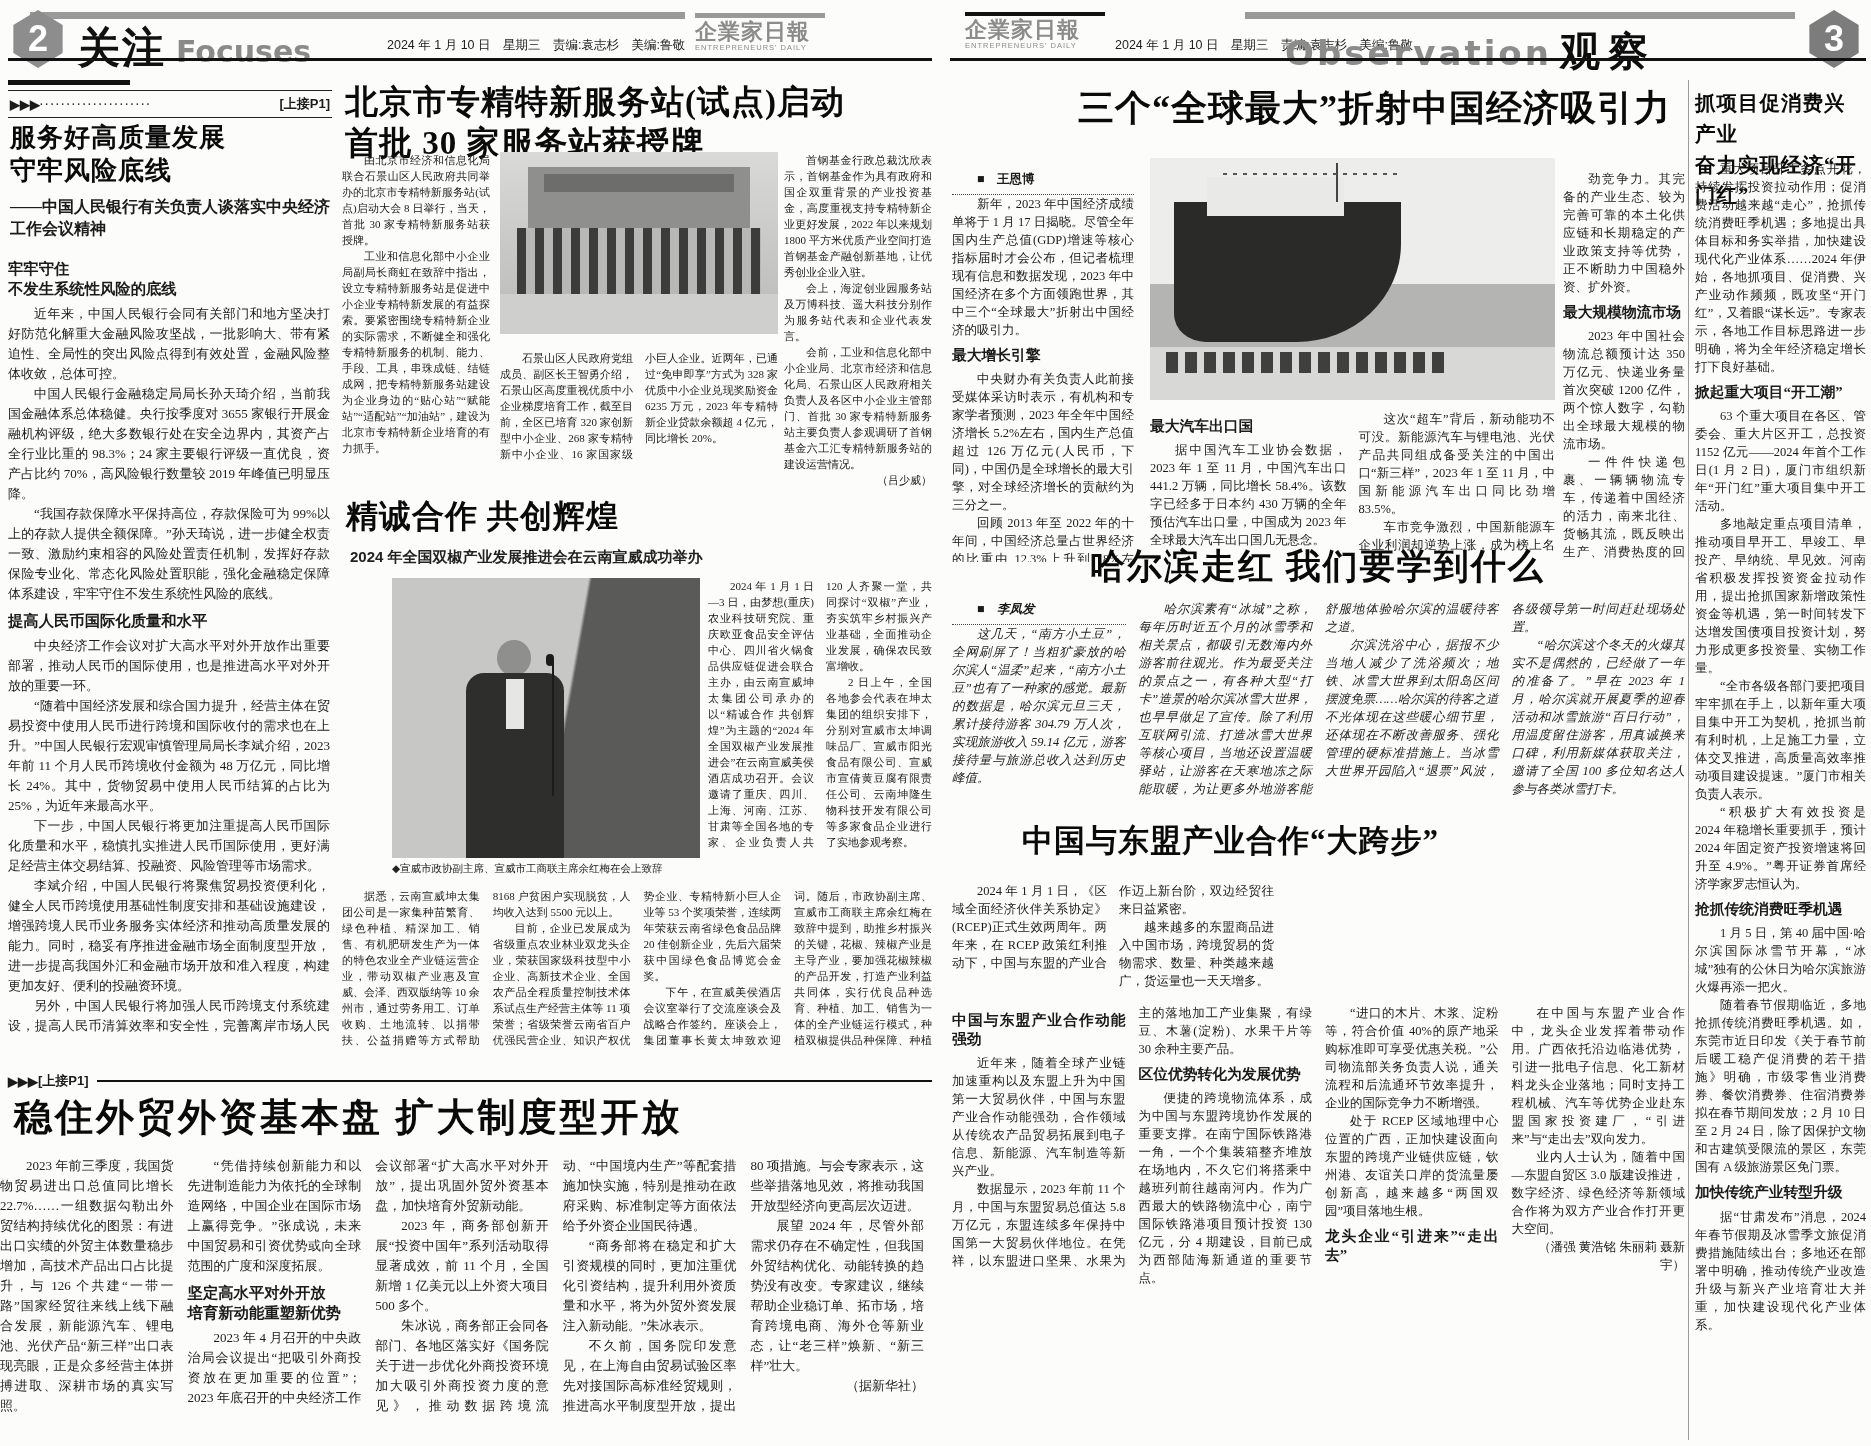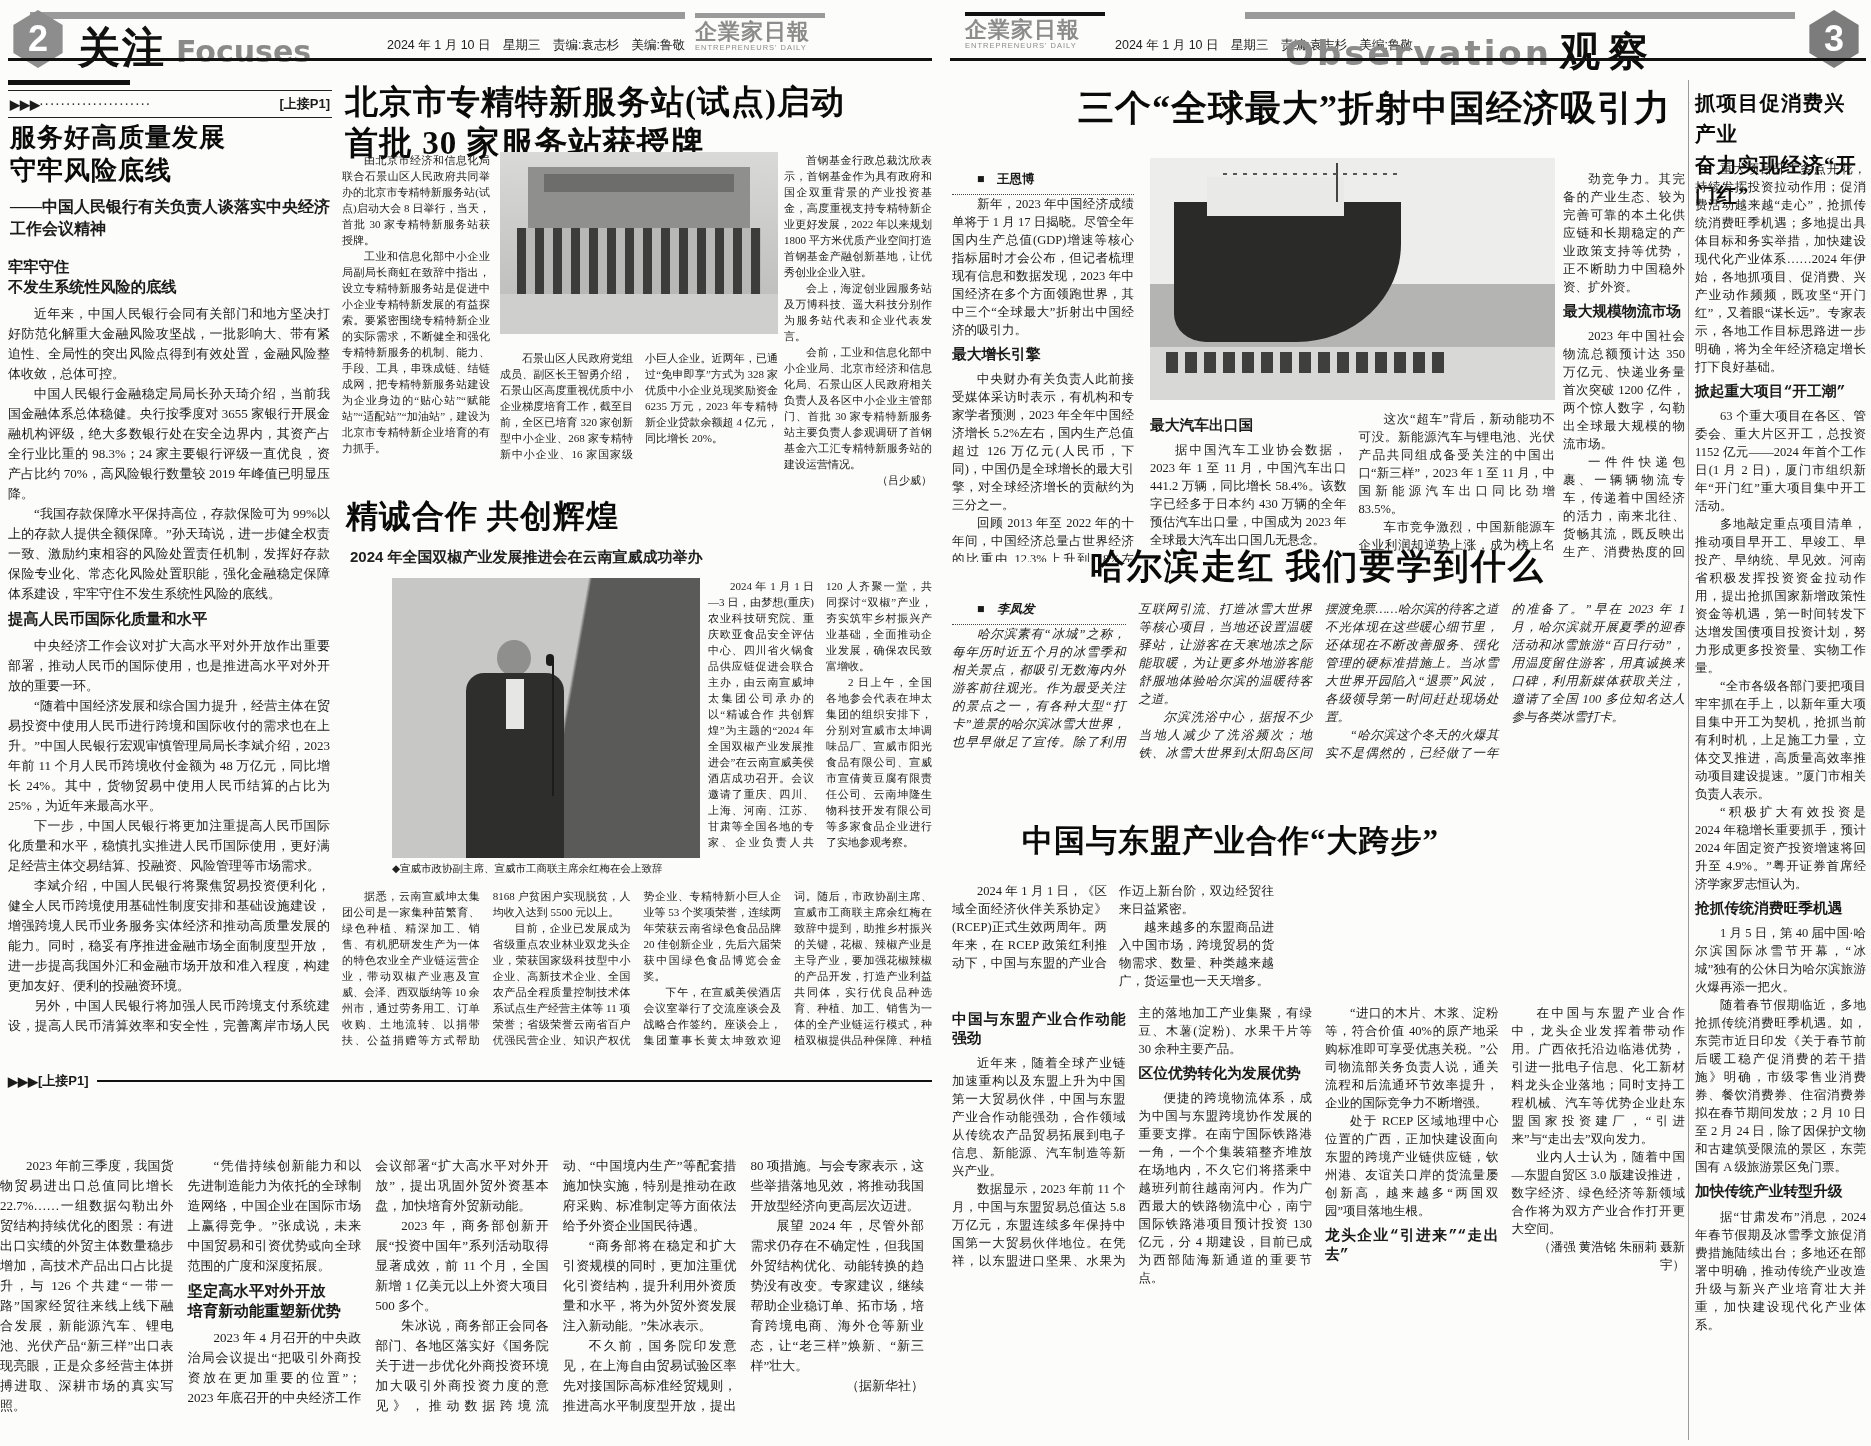--- a/index.html
+++ b/index.html
@@ -26,21 +26,21 @@
   .jumpmark .dots{flex:1;overflow:hidden;white-space:nowrap;color:#333;font-size:10px;letter-spacing:2px;}
   .jumpline{display:flex;align-items:center;font-size:13px;font-weight:bold;font-family:"Liberation Sans",sans-serif;}
   .jumpline .rule{flex:1;height:2px;background:#111;margin-left:8px;}
   
   .headline{font-weight:bold;color:#0a0a0a;line-height:1.25;letter-spacing:1px;}
   .dashsub{font-weight:bold;line-height:1.4;}
   .subtitle{font-weight:bold;font-family:"Liberation Sans",sans-serif;color:#222;}
   
   .flow{overflow:hidden;text-align:justify;}
   .flow p.flow-p{margin:0;text-indent:2em;}
-  .flow .flow-subhead{font-family:Liberation Mono, monospace;font-weight:bold;white-space:pre-line;
+  .flow .flow-subhead{font-family:Liberation Serif, serif;font-weight:bold;white-space:pre-line;
                       margin:7px 0 5px 0;font-size:1.18em;line-height:1.3;}
   .flow .flow-credit{margin:2px 0;text-align:right;text-indent:0;}
   .flow .flow-byline{font-weight:bold;font-family:"Liberation Sans",sans-serif;text-indent:0;
                      border-bottom:1px dotted #444;padding-bottom:6px;margin:0 0 8px 0;}
   .body-lg{font-size:13px;line-height:20px;}
   .body-md{font-size:12.5px;line-height:18px;}
   .body-sm{font-size:11px;line-height:16px;}
   .kai{font-style:italic;}
   .cols2{column-count:2;column-gap:12px;}
   .cols4{column-count:4;column-gap:13px;}
@@ -138,20 +138,21 @@
       <p class="flow-p">据悉，云南宣威坤太集团公司是一家集种苗繁育、绿色种植、精深加工、销售、有机肥研发生产为一体的特色农业全产业链运营企业，带动双椒产业惠及宣威、会泽、西双版纳等 10 余州市，通过劳务用工、订单收购、土地流转、以捐带扶、公益捐赠等方式帮助 8168 户贫困户实现脱贫，人均收入达到 5500 元以上。</p>
       <p class="flow-p">目前，企业已发展成为省级重点农业林业双龙头企业，荣获国家级科技型中小企业、高新技术企业、全国农产品全程质量控制技术体系试点生产经营主体等 11 项荣誉；省级荣誉云南省百户优强民营企业、知识产权优势企业、专精特新小巨人企业等 53 个奖项荣誉，连续两年荣获云南省绿色食品品牌 20 佳创新企业，先后六届荣获中国绿色食品博览会金奖。</p>
       <p class="flow-p">下午，在宣威美侯酒店会议室举行了交流座谈会及战略合作签约。座谈会上，集团董事长黄太坤致欢迎词。随后，市政协副主席、宣威市工商联主席余红梅在致辞中提到，助推乡村振兴的关键，花椒、辣椒产业是主导产业，要加强花椒辣椒的产品开发，打造产业利益共同体，实行优良品种选育、种植、加工、销售为一体的全产业链运行模式，种植双椒提供品种保障、种植技术保障、产业政策支持以及保底价收购保障。</p>
     </div>
 
   <div class="abs jumpline" style="left:8px;top:1072px;width:924px;">
     <span>▶▶▶</span>
     <span>[上接P1]</span>
     <span class="rule"></span>
   </div>
+  <div class="abs headline" style="left:14px;top:1094px;font-size:38px;letter-spacing:3px;">稳住外贸外资基本盘 扩大制度型开放</div>
   <div class="abs flow body-lg cols5" style="left:0;top:1156px;width:924px;height:284px;">
       <p class="flow-p">2023 年前三季度，我国货物贸易进出口总值同比增长 22.7%……一组数据勾勒出外贸结构持续优化的图景：有进出口实绩的外贸主体数量稳步增加，高技术产品出口占比提升，与 126 个共建“一带一路”国家经贸往来线上线下融合发展，新能源汽车、锂电池、光伏产品“新三样”出口表现亮眼，正是众多经营主体拼搏进取、深耕市场的真实写照。</p>
       <p class="flow-p">“凭借持续创新能力和以先进制造能力为依托的全球制造网络，中国企业在国际市场上赢得竞争。”张成说，未来中国贸易和引资优势或向全球范围的广度和深度拓展。</p>
       <div class="flow-subhead">坚定高水平对外开放
 培育新动能重塑新优势</div>
       <p class="flow-p">2023 年 4 月召开的中央政治局会议提出“把吸引外商投资放在更加重要的位置”；2023 年底召开的中央经济工作会议部署“扩大高水平对外开放”，提出巩固外贸外资基本盘，加快培育外贸新动能。</p>
       <p class="flow-p">2023 年，商务部创新开展“投资中国年”系列活动取得显著成效，前 11 个月，全国新增 1 亿美元以上外资大项目 500 多个。</p>
       <p class="flow-p">朱冰说，商务部正会同各部门、各地区落实好《国务院关于进一步优化外商投资环境 加大吸引外商投资力度的意见》，推动数据跨境流动、“中国境内生产”等配套措施加快实施，特别是推动在政府采购、标准制定等方面依法给予外资企业国民待遇。</p>
       <p class="flow-p">“商务部将在稳定和扩大引资规模的同时，更加注重优化引资结构，提升利用外资质量和水平，将为外贸外资发展注入新动能。”朱冰表示。</p>
       <p class="flow-p">不久前，国务院印发意见，在上海自由贸易试验区率先对接国际高标准经贸规则，推进高水平制度型开放，提出 80 项措施。与会专家表示，这些举措落地见效，将推动我国开放型经济向更高层次迈进。</p>
@@ -201,20 +202,21 @@
   <div class="abs flow body-md" style="left:1563px;top:170px;width:122px;height:392px;">
       <p class="flow-p">劲竞争力。其完备的产业生态、较为完善可靠的本土化供应链和长期稳定的产业政策支持等优势，正不断助力中国稳外资、扩外资。</p>
       <div class="flow-subhead">最大规模物流市场</div>
       <p class="flow-p">2023 年中国社会物流总额预计达 350 万亿元、快递业务量首次突破 1200 亿件，两个惊人数字，勾勒出全球最大规模的物流市场。</p>
       <p class="flow-p">一件件快递包裹、一辆辆物流专车，传递着中国经济的活力，南来北往、货畅其流，既反映出生产、消费热度的回升，又为需求进一步释放提供支撑。</p>
     </div>
 
   <div class="abs headline" style="left:1090px;top:545px;font-size:35px;letter-spacing:2px;">哈尔滨走红 我们要学到什么</div>
   <div class="abs flow body-md cols4 kai" style="left:952px;top:600px;width:733px;height:210px;">
       <p class="flow-p flow-byline">■　李凤发</p>
+      <p class="flow-p">这几天，“南方小土豆”，全网刷屏了！当粗犷豪放的哈尔滨人“温柔”起来，“南方小土豆”也有了一种家的感觉。最新的数据是，哈尔滨元旦三天，累计接待游客 304.79 万人次，实现旅游收入 59.14 亿元，游客接待量与旅游总收入达到历史峰值。</p>
       <p class="flow-p">哈尔滨素有“冰城”之称，每年历时近五个月的冰雪季和相关景点，都吸引无数海内外游客前往观光。作为最受关注的景点之一，有各种大型“打卡”造景的哈尔滨冰雪大世界，也早早做足了宣传。除了利用互联网引流、打造冰雪大世界等核心项目，当地还设置温暖驿站，让游客在天寒地冻之际能取暖，为让更多外地游客能舒服地体验哈尔滨的温暖待客之道。</p>
       <p class="flow-p">尔滨洗浴中心，据报不少当地人减少了洗浴频次；地铁、冰雪大世界到太阳岛区间摆渡免票……哈尔滨的待客之道不光体现在这些暖心细节里，还体现在不断改善服务、强化管理的硬标准措施上。当冰雪大世界开园陷入“退票”风波，各级领导第一时间赶赴现场处置。</p>
       <p class="flow-p">“哈尔滨这个冬天的火爆其实不是偶然的，已经做了一年的准备了。”早在 2023 年 1 月，哈尔滨就开展夏季的迎春活动和冰雪旅游“百日行动”，用温度留住游客，用真诚换来口碑，利用新媒体获取关注，邀请了全国 100 多位知名达人参与各类冰雪打卡。</p>
     </div>
 
   <div class="abs headline" style="left:1022px;top:822px;font-size:31px;letter-spacing:1px;">中国与东盟产业合作“大跨步”</div>
   <div class="abs flow body-md cols2" style="left:952px;top:882px;width:322px;height:114px;">
       <p class="flow-p">2024 年 1 月 1 日，《区域全面经济伙伴关系协定》(RCEP)正式生效两周年。两年来，在 RCEP 政策红利推动下，中国与东盟的产业合作迈上新台阶，双边经贸往来日益紧密。</p>
       <p class="flow-p">越来越多的东盟商品进入中国市场，跨境贸易的货物需求、数量、种类越来越广，货运量也一天天增多。</p>
     </div>

